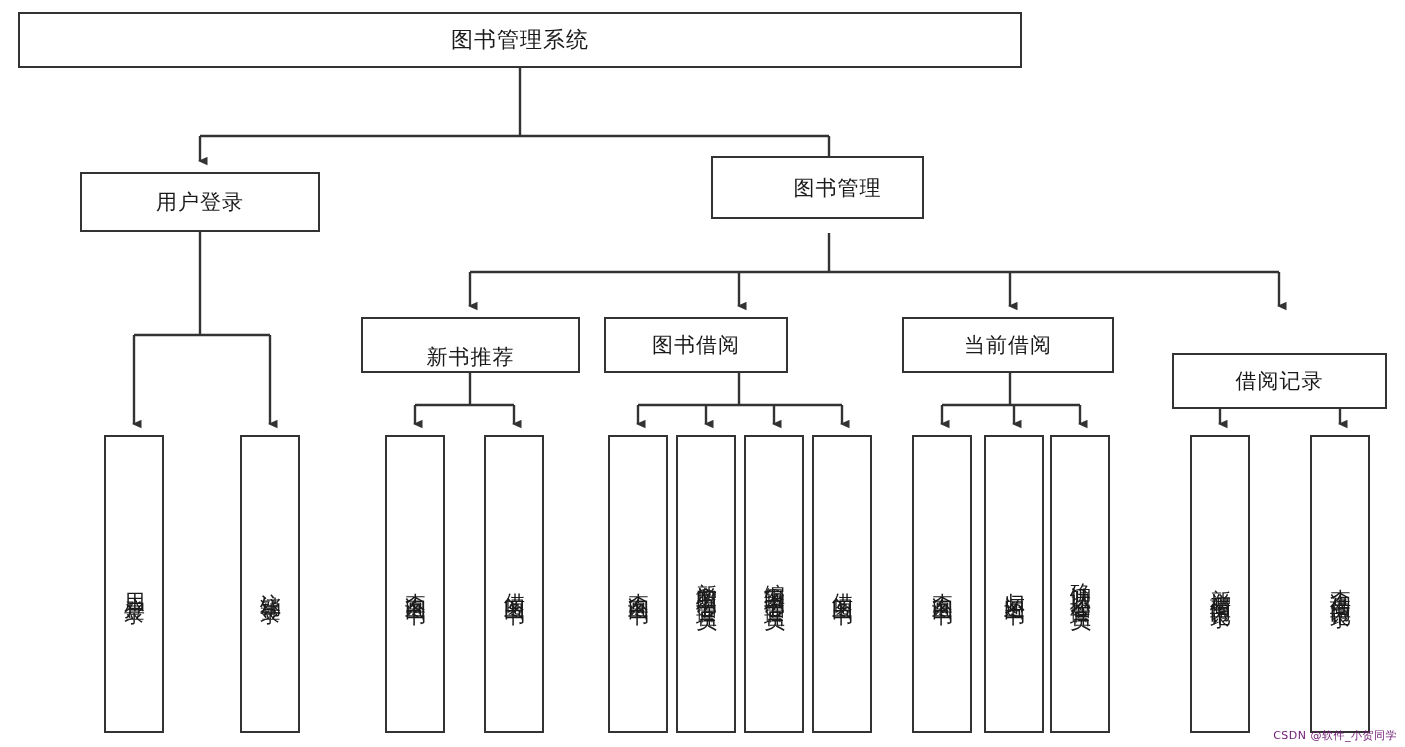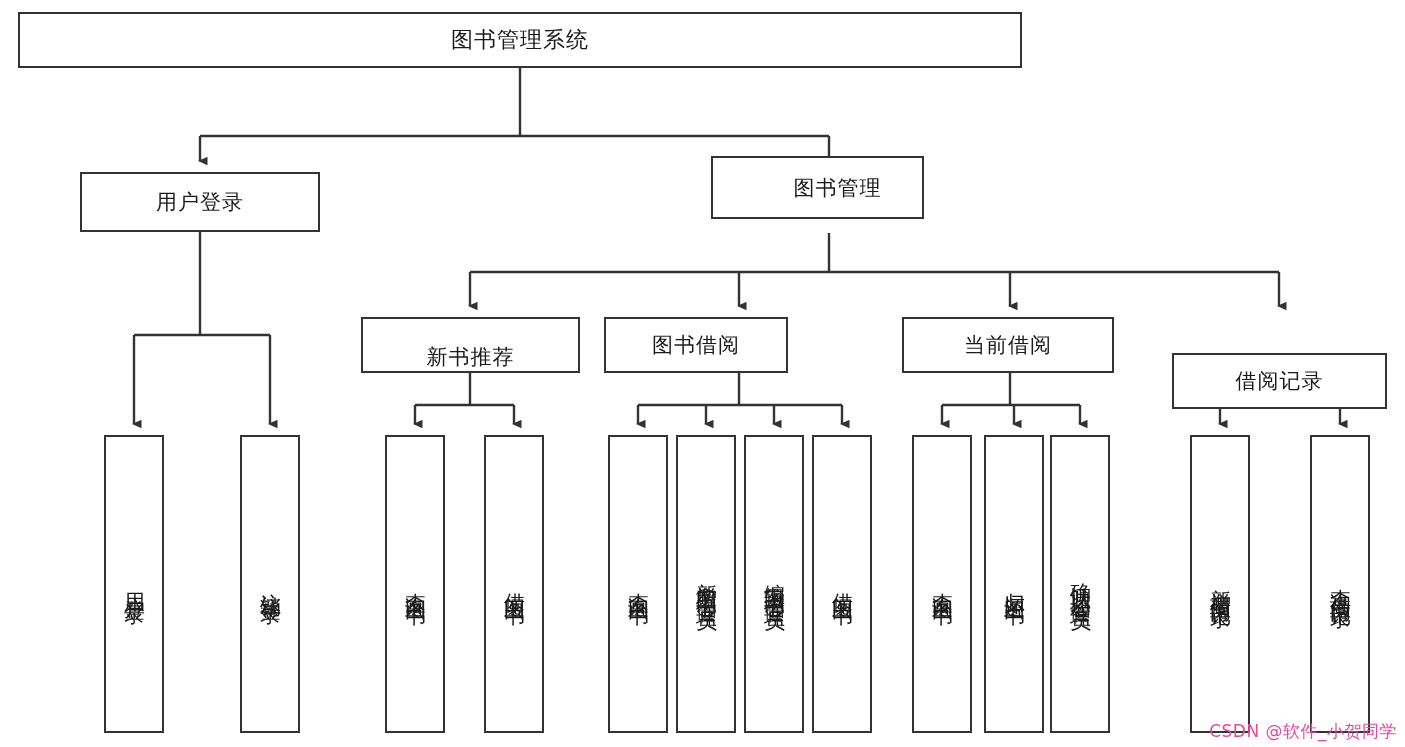--- a/index.html
+++ b/index.html
@@ -55,22 +55,22 @@
     text-orientation: upright;
     letter-spacing: 4px;
     line-height: 1;
     white-space: nowrap;
     display: block;
   }
   .watermark {
     position: absolute;
     right: 8px;
     bottom: 4px;
-    font-size: 17px;
-    color: #ec4899;
+    font-size: 11px;
+    color: #701a75;
     letter-spacing: 0.5px;
     white-space: nowrap;
     pointer-events: none;
   }
 </style>
 </head>
 <body>
 
 <div id="diagram-root">
 

